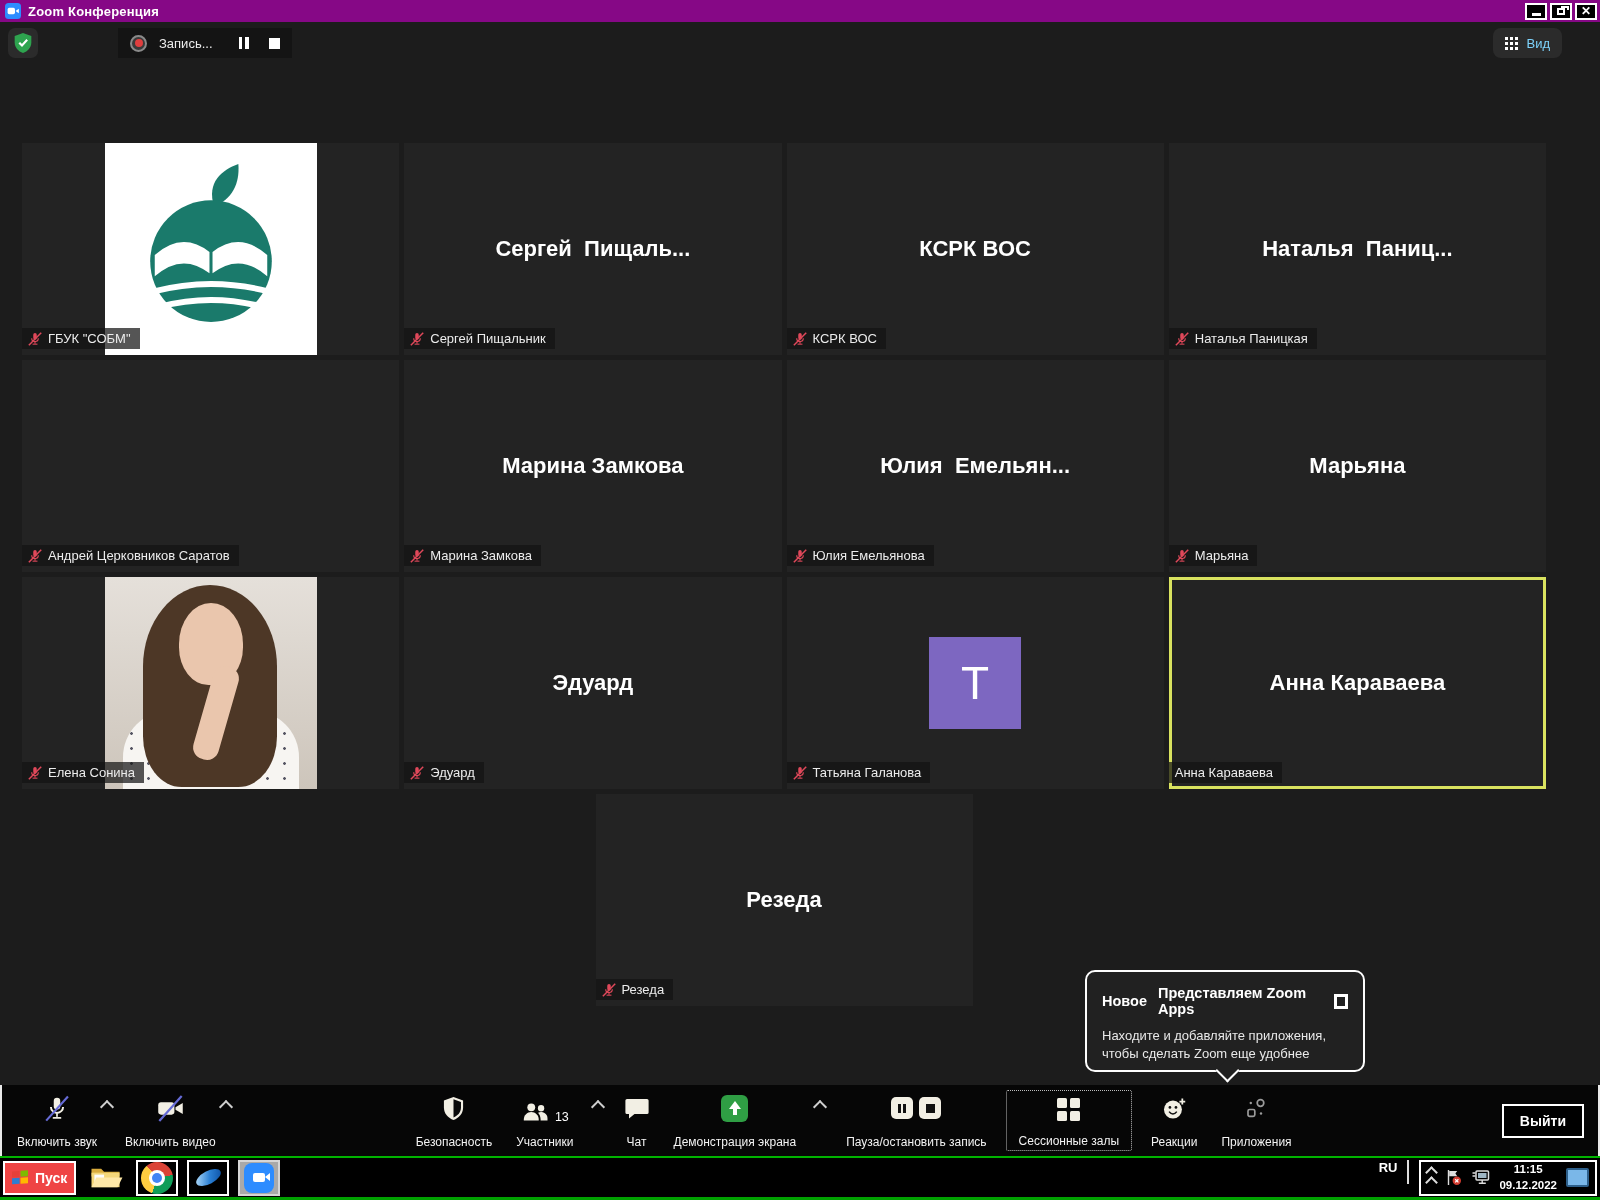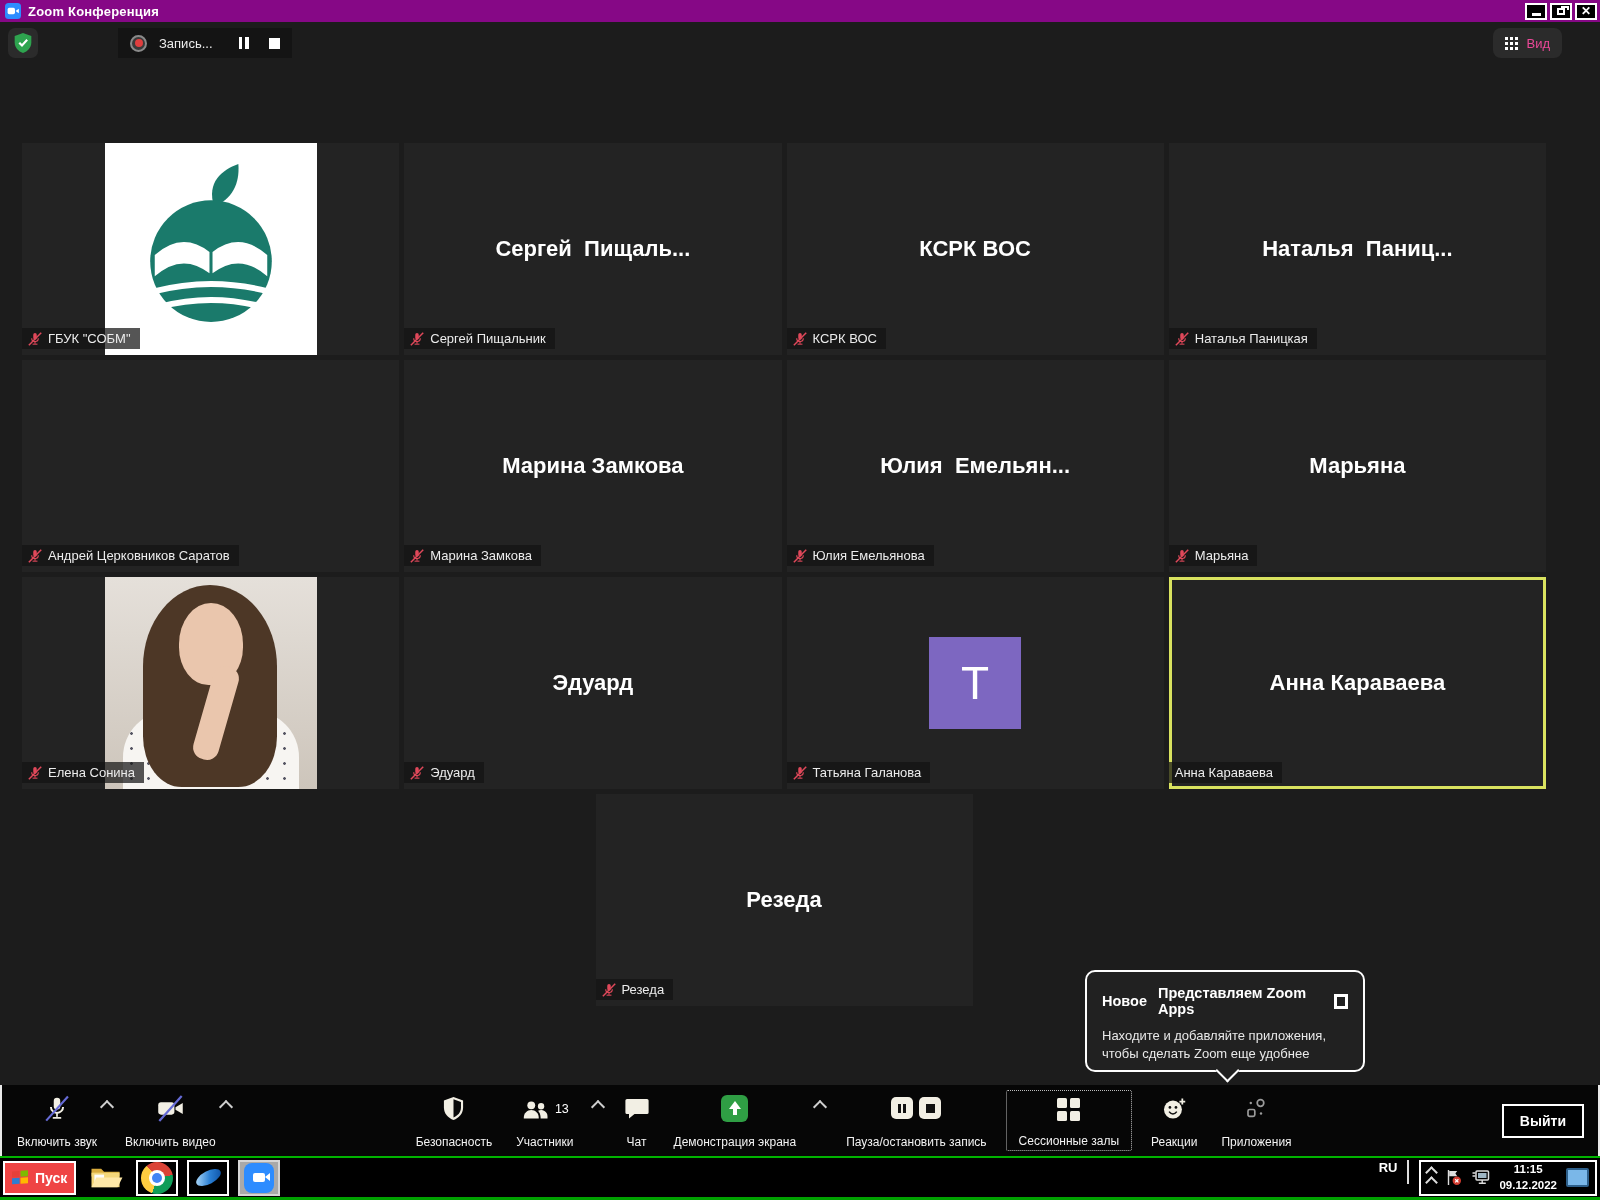--- a/index.html
+++ b/index.html
@@ -24,21 +24,21 @@
   .security-badge{position:absolute;left:8px;top:6px;width:30px;height:30px;background:#2b2b2b;border-radius:7px;
                   display:flex;align-items:center;justify-content:center;}
   .rec-pill{position:absolute;left:118px;top:6px;height:30px;background:#141414;display:flex;align-items:center;
             gap:12px;padding:0 12px;color:#ececec;font-size:13px;}
   .rec-dot{width:13px;height:13px;border-radius:50%;border:2px solid #8a8a8a;background:#3a3a3a;position:relative;}
   .rec-dot:after{content:"";position:absolute;left:2.5px;top:2.5px;width:8px;height:8px;border-radius:50%;background:#e03e3e;}
   .rec-btn{background:none;border:none;padding:0;display:flex;align-items:center;gap:3px;cursor:default;}
   .bar{width:3.5px;height:12px;background:#fff;}
   .sq-stop{width:11px;height:11px;background:#fff;}
   .view-btn{position:absolute;right:38px;top:6px;height:30px;background:#2b2b2b;border-radius:8px;display:flex;
-            align-items:center;gap:8px;padding:0 12px;color:#ec4899;font-size:13px;}
+            align-items:center;gap:8px;padding:0 12px;color:#7dd3fc;font-size:13px;}
 
   
   .pgrid{position:absolute;left:22px;top:121px;width:1524px;display:grid;
          grid-template-columns:repeat(4,1fr);gap:5px;grid-auto-rows:212px;}
   .pgrid-row4{position:absolute;left:22px;top:772px;width:1524px;height:212px;display:flex;justify-content:center;}
   .tile{position:relative;background:#232323;display:flex;align-items:center;justify-content:center;overflow:hidden;}
   .pgrid-row4 .tile{width:377px;height:212px;}
   .tile.active{outline:3px solid #d9e25f;outline-offset:-3px;}
   .pname{color:#fff;font-size:22px;font-weight:bold;white-space:pre;z-index:2;}
   .plabel{position:absolute;left:0;bottom:6px;display:flex;align-items:center;gap:6px;
@@ -463,21 +463,21 @@
         <div class="tb-icon">
           <svg width="23" height="25" viewBox="0 0 24 26">
               <path d="M12 1 22 4.6 V12 c0 6.4-4.4 11-10 13 C6.4 23 2 18.4 2 12 V4.6 Z" fill="#f2efe4"></path>
               <path d="M12 3.4 19.8 6.2 V12 c0 5-3.4 8.6-7.8 10.4 Z" fill="#0a0a0a"></path>
             </svg>
         </div>
         <div class="tb-label">Безопасность</div>
       </div>
 
       <div class="tb-btn">
-        <div class="tb-icon" style="gap:3px;align-items:center;">
+        <div class="tb-icon" style="gap:3px;align-items:flex-end;">
           <span style="display:flex;margin-top:3px;">
             <svg width="28" height="24" viewBox="0 0 30 24">
                 <g fill="#f2efe4">
                   <circle cx="11" cy="7" r="4.2"></circle>
                   <path d="M3 21v-1c0-4.4 3.6-8 8-8s8 3.6 8 8v1z"></path>
                   <circle cx="21.5" cy="8" r="3.4"></circle>
                   <path d="M21 21v-1c0-2.8-1-5.4-2.7-7.3A6.9 6.9 0 0 1 28.4 19v2z"></path>
                 </g>
               </svg>
           </span>

